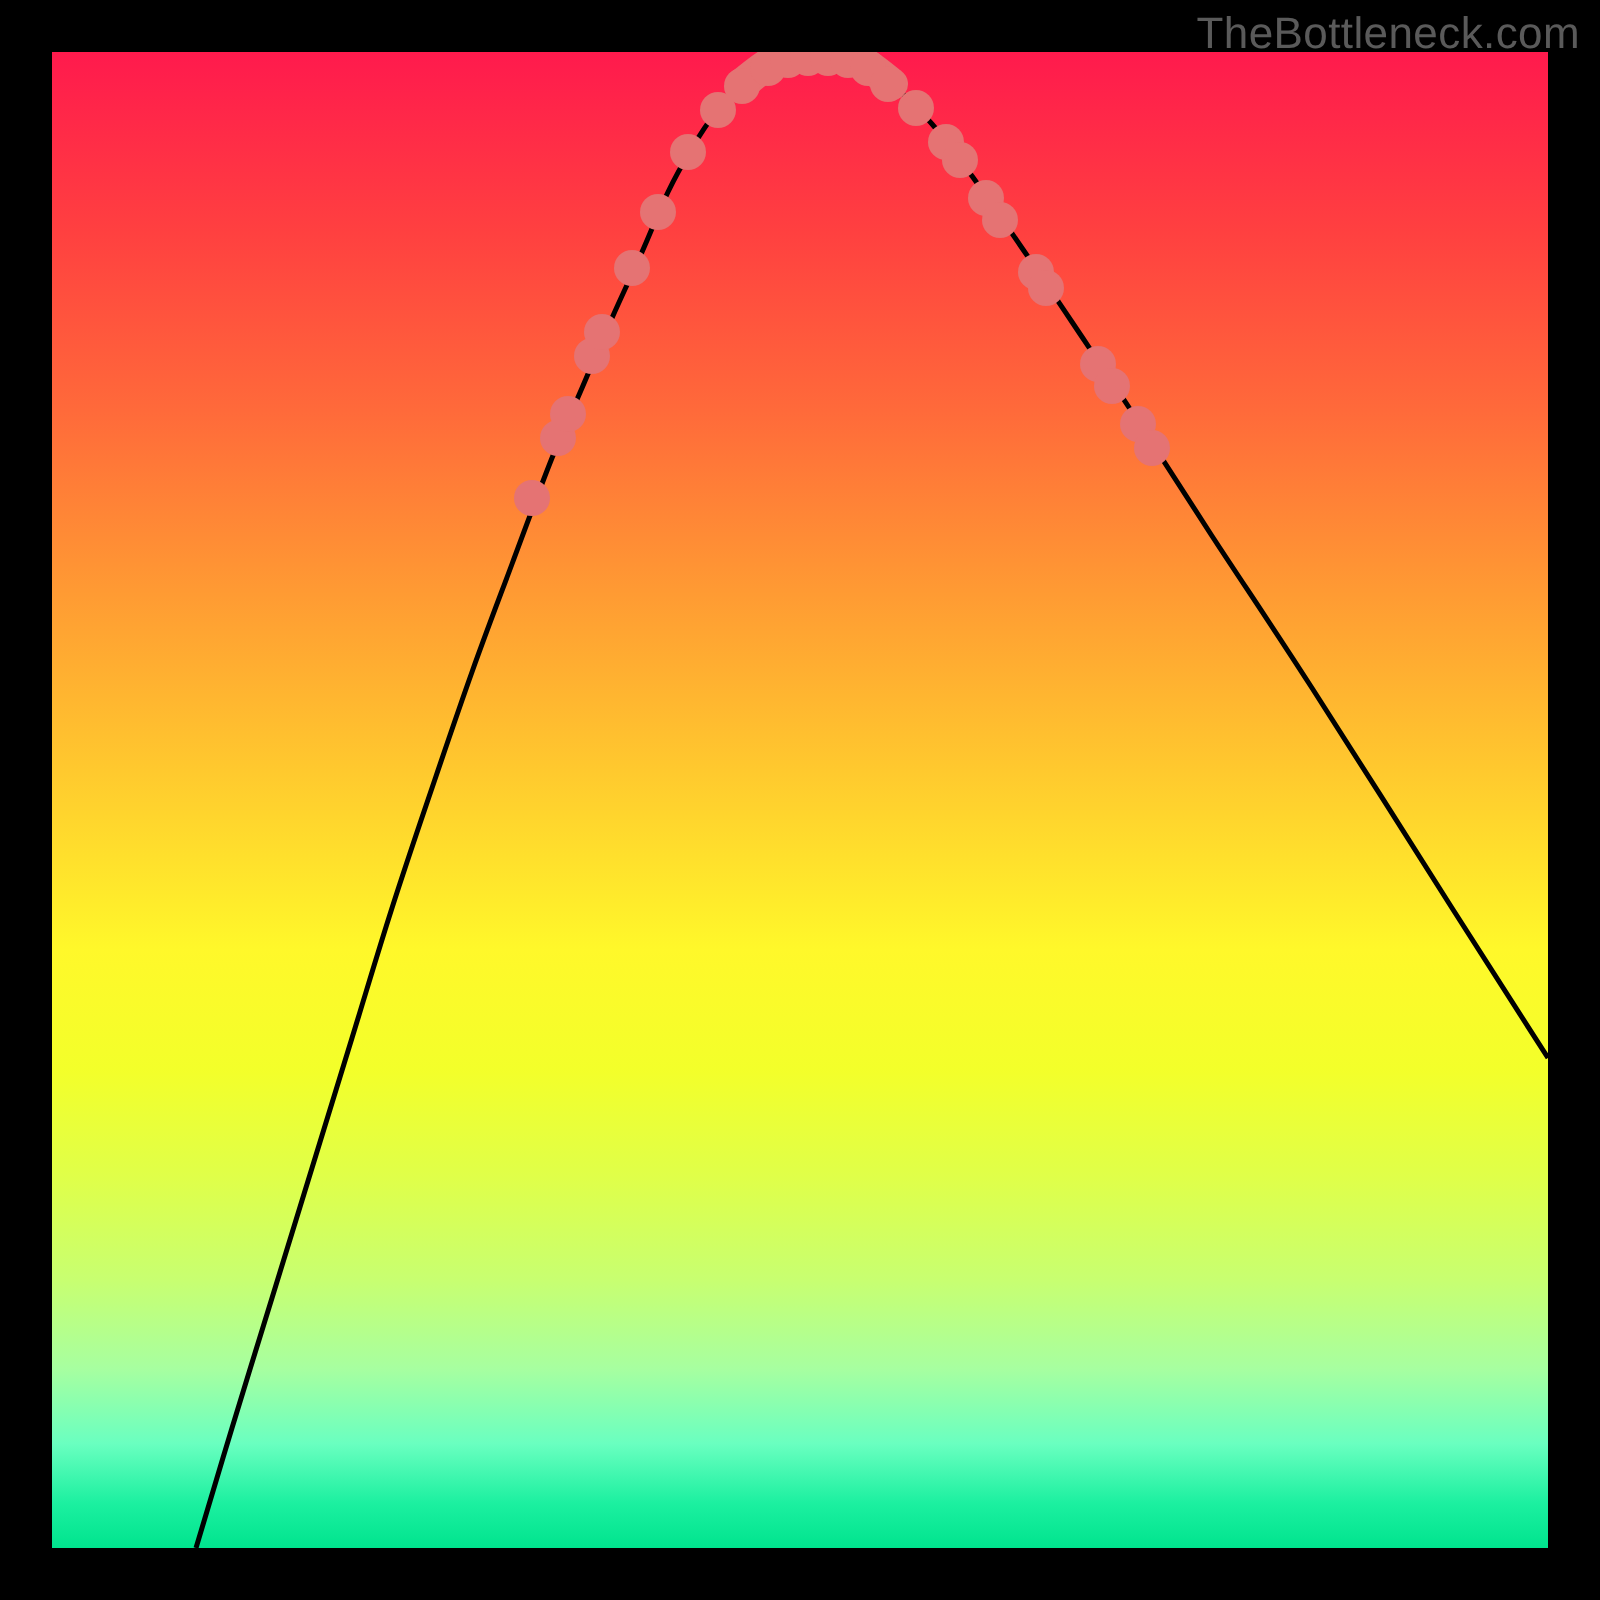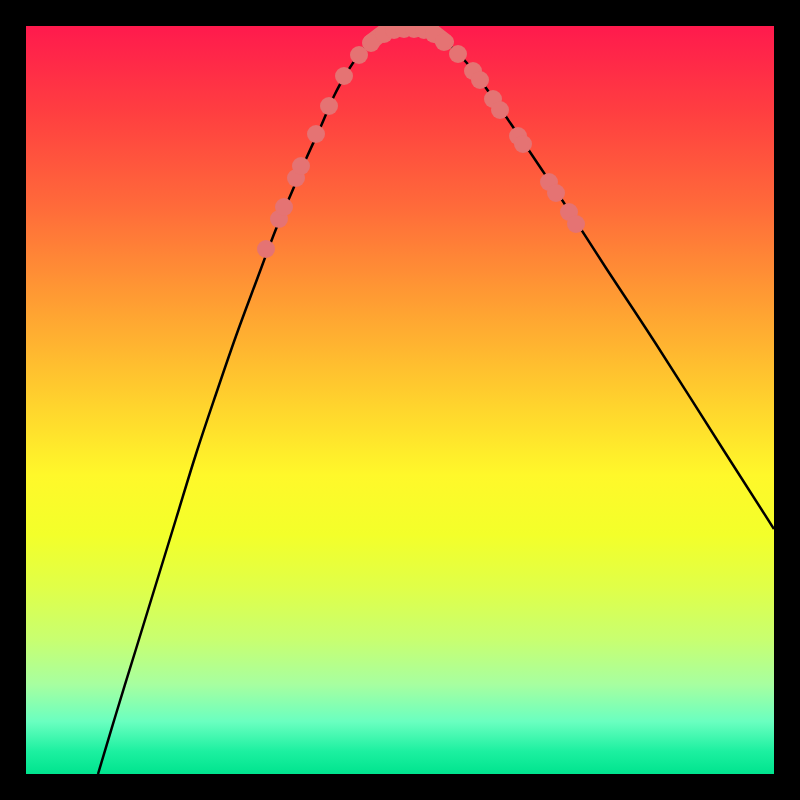--- a/index.html
+++ b/index.html
@@ -93,13 +93,14 @@
           <circle cx="474" cy="84" r="9" fill="#e57373"></circle>
           <circle cx="492" cy="110" r="9" fill="#e57373"></circle>
           <circle cx="497" cy="118" r="9" fill="#e57373"></circle>
           <circle cx="523" cy="156" r="9" fill="#e57373"></circle>
           <circle cx="530" cy="167" r="9" fill="#e57373"></circle>
           <circle cx="543" cy="186" r="9" fill="#e57373"></circle>
           <circle cx="550" cy="198" r="9" fill="#e57373"></circle>
         </g>
     </svg>
   </div>
+  <div class="wm">TheBottleneck.com</div>
 </div>
 
 </body></html>

